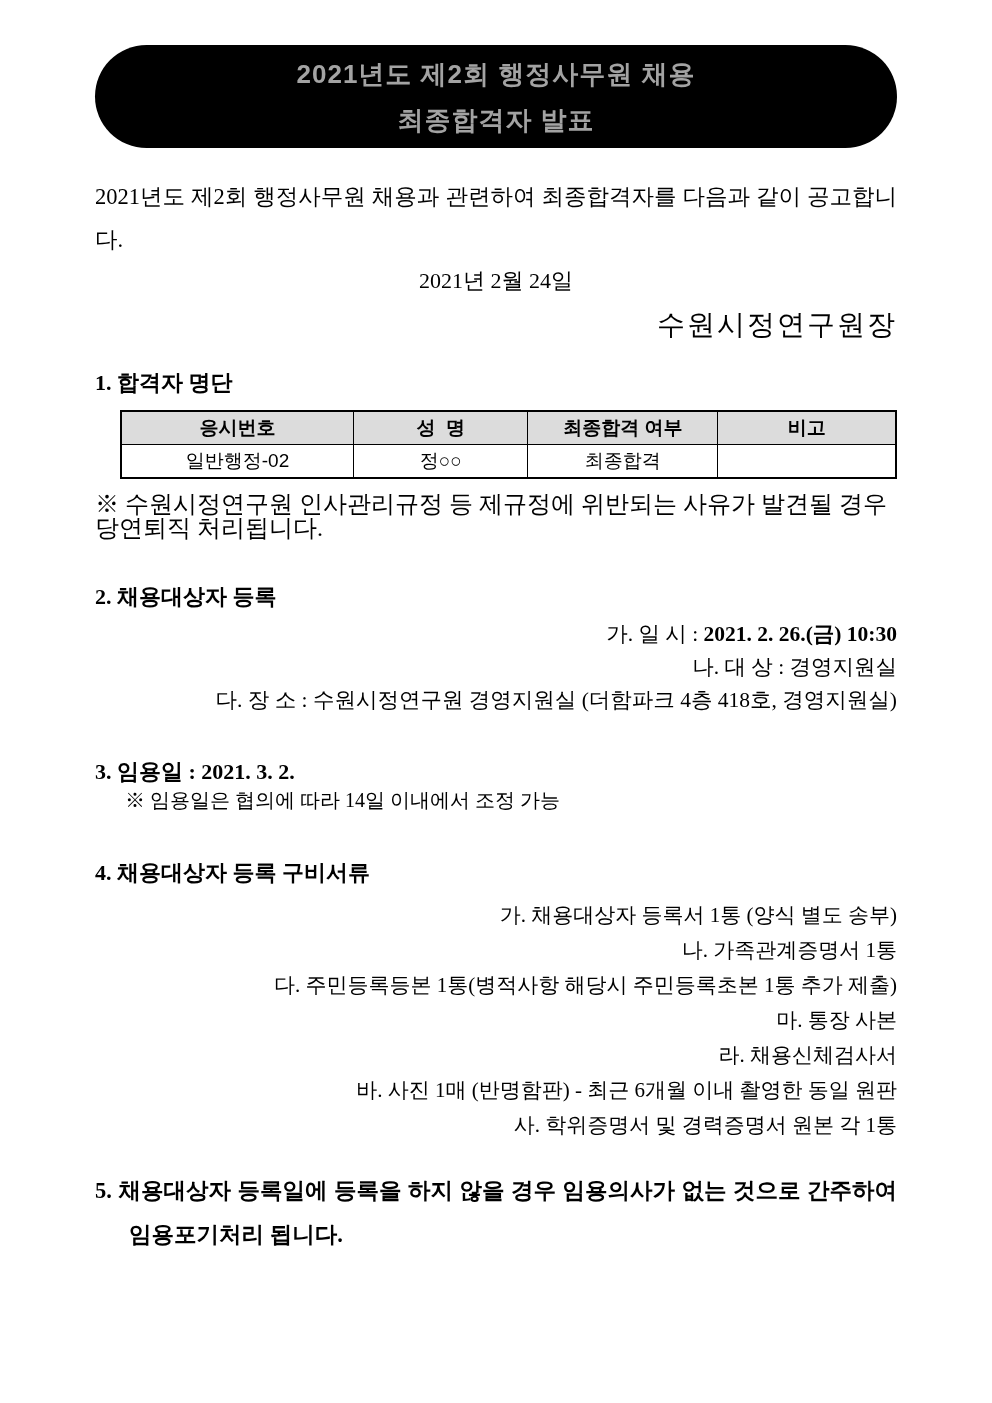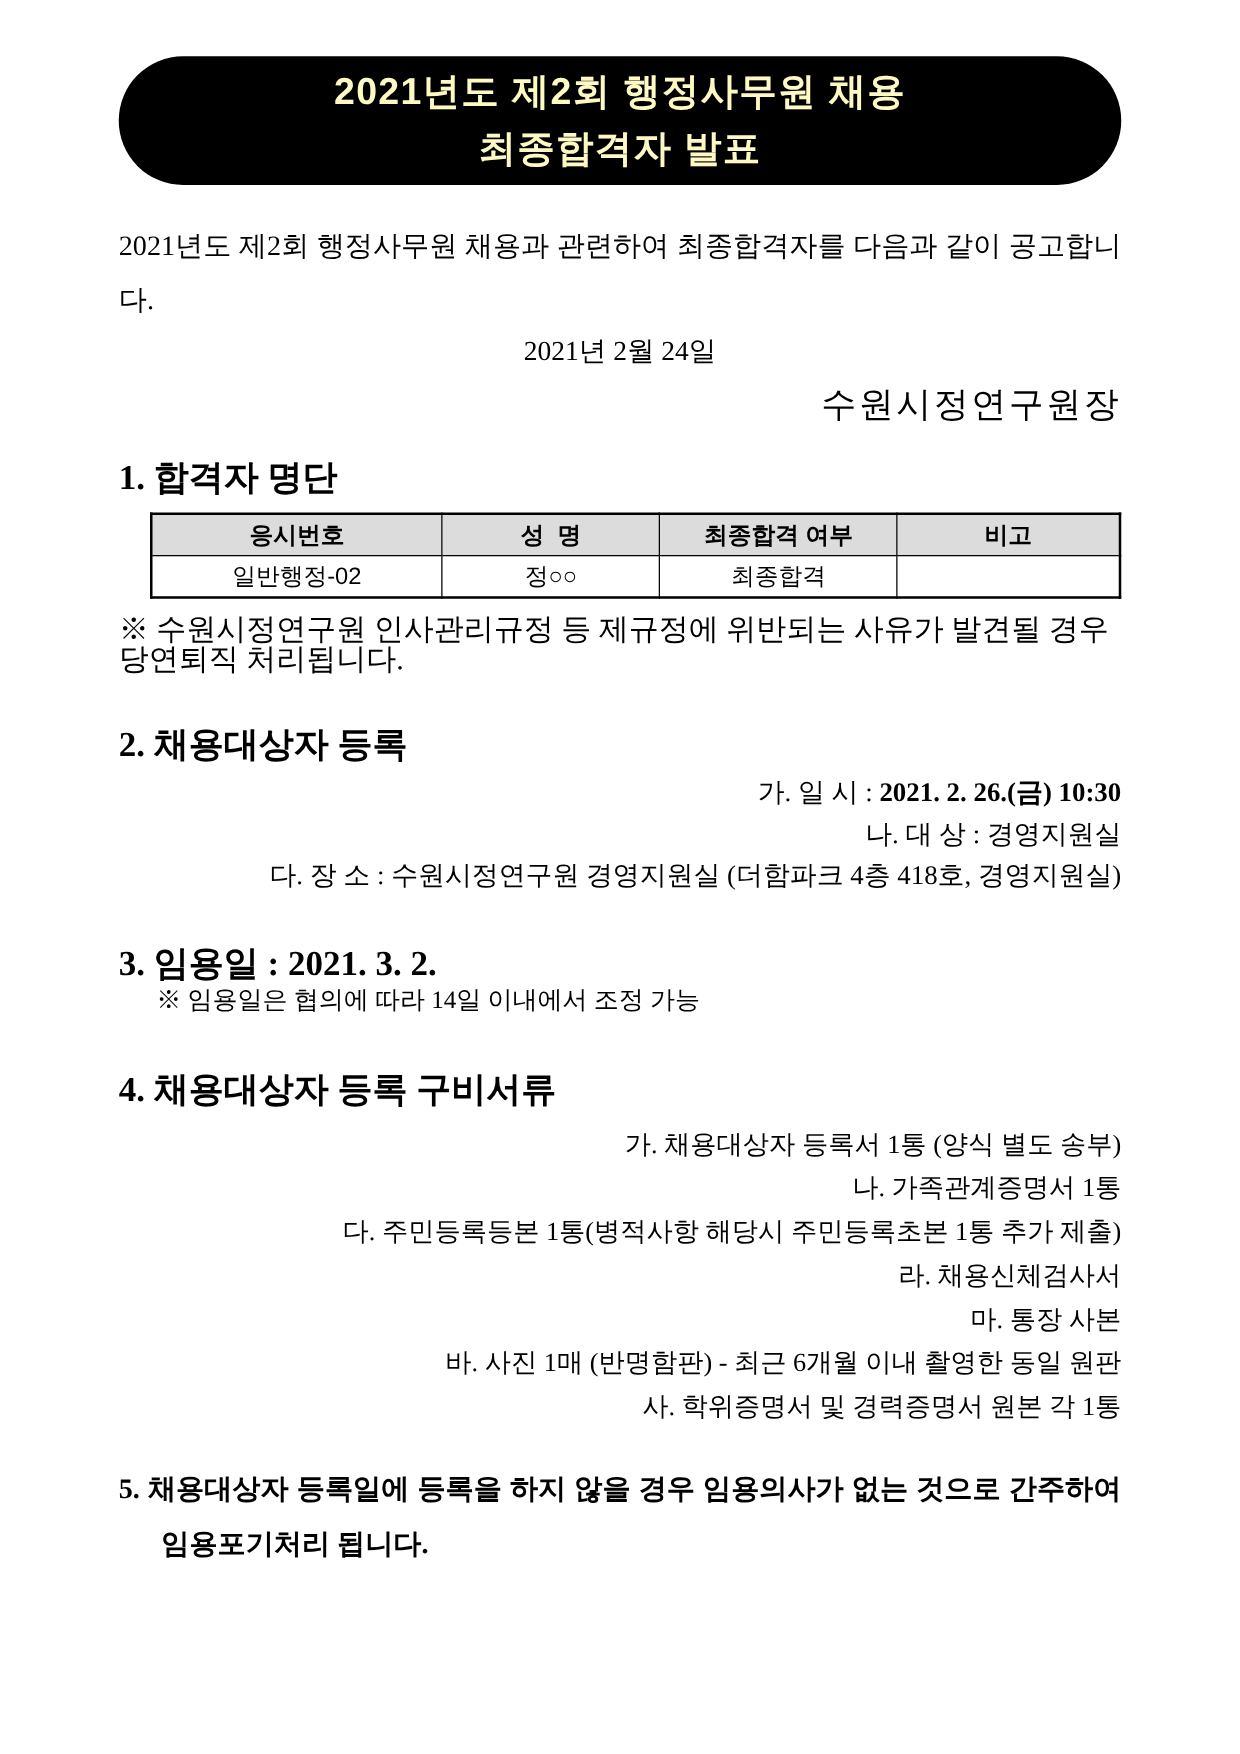--- a/index.html
+++ b/index.html
@@ -11,30 +11,30 @@
   }
   .page {
     width: 992px;
     height: 1403px;
     padding: 45px 95px 40px 95px;
   }
 
   
   .title-banner {
     background: #000000;
-    color: #fef9c3;
+    color: #a3a3a3;
     border-radius: 52px;
     height: 103px;
     display: flex;
     flex-direction: column;
     align-items: center;
     justify-content: center;
     font-family: "Liberation Sans", "DejaVu Sans", sans-serif;
     font-weight: 700;
-    font-size: 30px;
+    font-size: 26px;
     line-height: 46px;
     letter-spacing: 1px;
   }
 
   
   .intro {
     margin-top: 27px;
     font-size: 22.5px;
     line-height: 43px;
     text-align: justify;
@@ -50,21 +50,21 @@
     margin-top: 10px;
     text-align: right;
     font-size: 28px;
     line-height: 38px;
     letter-spacing: 2px;
   }
 
   
   .sec-heading {
     font-weight: 700;
-    font-size: 28px;
+    font-size: 22px;
     line-height: 30px;
   }
   .s1 { margin-top: 24px; }
 
   
   .pass-table {
     margin-top: 12px;
     margin-left: 25px;
     width: calc(100% - 25px);
     border-collapse: collapse;
@@ -171,22 +171,22 @@
   </div>
 
   <h2 class="sec-heading s3">3. 임용일 : 2021. 3. 2.</h2>
   <p class="s3-note">※ 임용일은 협의에 따라 14일 이내에서 조정 가능</p>
 
   <h2 class="sec-heading s4">4. 채용대상자 등록 구비서류</h2>
   <div class="doc-items">
     <p class="doc-item">가. 채용대상자 등록서 1통 (양식 별도 송부)</p>
     <p class="doc-item">나. 가족관계증명서 1통</p>
     <p class="doc-item">다. 주민등록등본 1통(병적사항 해당시 주민등록초본 1통 추가 제출)</p>
+    <p class="doc-item">마. 통장 사본</p>
     <p class="doc-item">라. 채용신체검사서</p>
-    <p class="doc-item">마. 통장 사본</p>
     <p class="doc-item">바. 사진 1매 (반명함판) - 최근 6개월 이내 촬영한 동일 원판</p>
     <p class="doc-item">사. 학위증명서 및 경력증명서 원본 각 1통</p>
   </div>
 
   <p class="bold-para s5">5. 채용대상자 등록일에 등록을 하지 않을 경우 임용의사가 없는 것으로 간주하여 임용포기처리 됩니다.</p>
 
 
 </div>
 
 </body></html>

